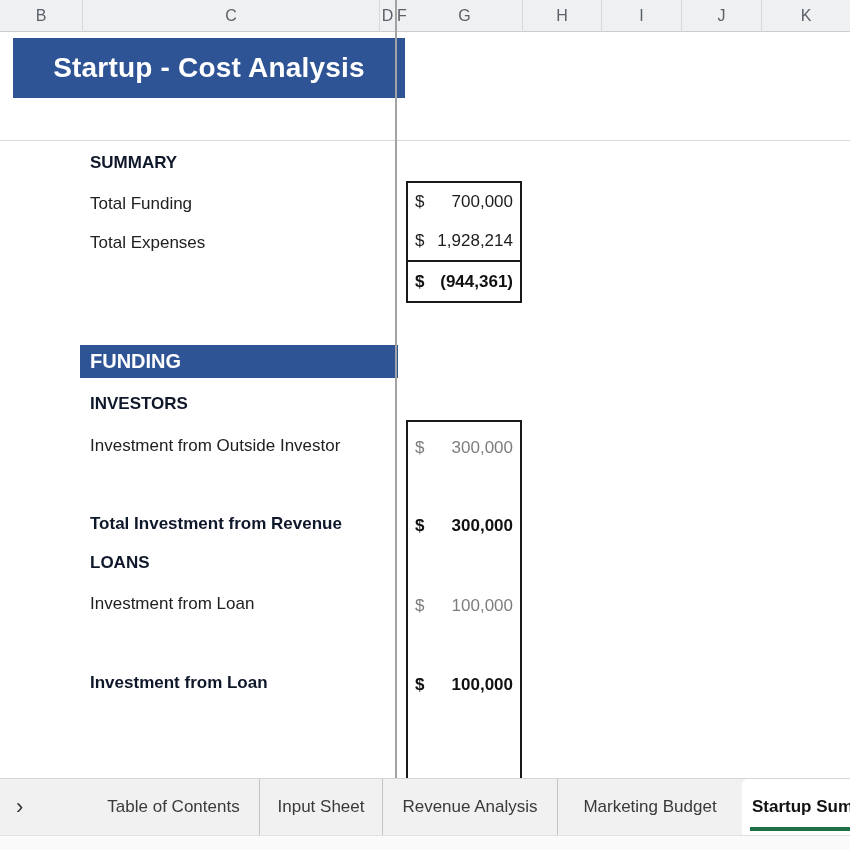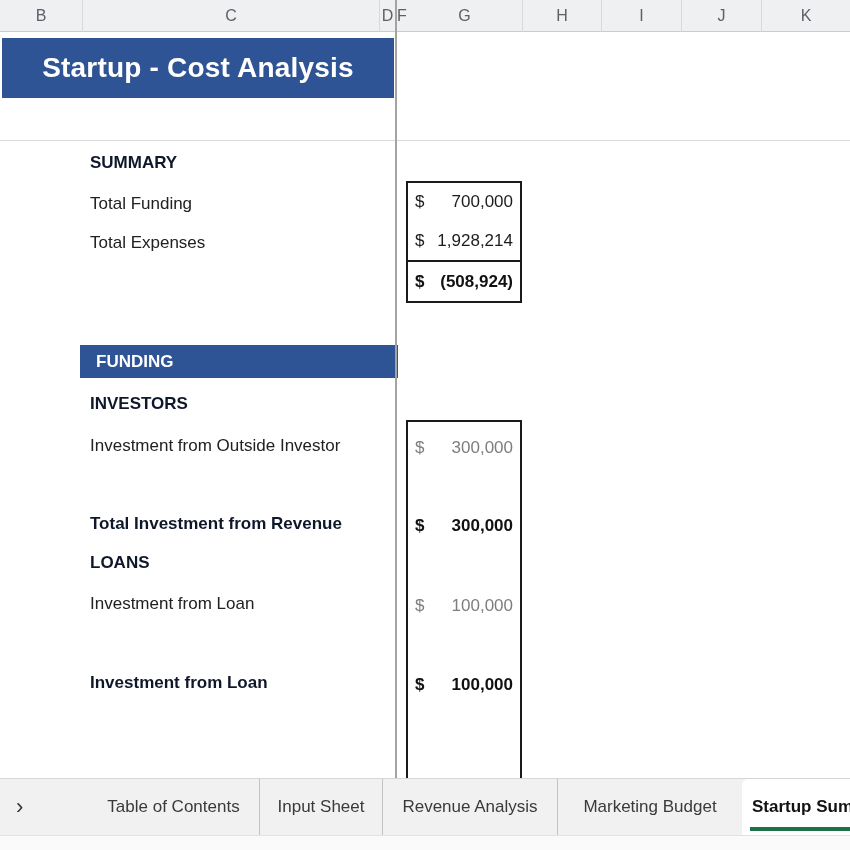--- a/index.html
+++ b/index.html
@@ -9,36 +9,36 @@
   
   .col-header { position:absolute; top:0; left:0; width:850px; height:32px;
     background:#eef0f2; border-bottom:1px solid #c9cdd1; z-index:5; }
   .col-cell { position:absolute; top:0; height:32px; display:flex; align-items:center;
     justify-content:center; font-size:16px; color:#5b6168; border-right:1px solid #d7dadd;
     overflow:visible; }
 
   
   .sheet { position:absolute; top:32px; left:0; width:850px; height:746px; background:#ffffff; }
 
-  .title-banner { position:absolute; left:2px; top:6px; width:392px; height:60px;
+  .title-banner { position:absolute; left:13px; top:6px; width:392px; height:60px;
     background:#2F5496; color:#ffffff; display:flex; align-items:center; justify-content:center;
     font-size:28px; font-weight:700; letter-spacing:0.2px; }
 
   .row-gridline { position:absolute; left:0; top:108px; width:850px; height:1px; background:#d9d9d9; }
 
   .pane-divider { position:absolute; left:395px; top:-32px; width:2px; height:778px;
     background:#a3a3a3; z-index:6; }
 
   .lbl { position:absolute; left:90px; height:28px; line-height:28px; font-size:17px;
     color:#212121; white-space:nowrap; }
   .lbl.bold { font-weight:700; color:#0f172a; }
 
   .funding-bar { position:absolute; left:80px; top:313px; width:318px; height:33px;
     background:#2F5496; display:flex; align-items:center; }
-  .funding-bar .bar-label { color:#ffffff; font-weight:700; font-size:17px; padding-left:16px; }
+  .funding-bar .bar-label { color:#ffffff; font-weight:700; font-size:20px; padding-left:10px; }
 
   .vbox { position:absolute; left:406px; width:116px; border:2px solid #1a1a1a; background:#ffffff; }
   .vbox1 { top:149px; height:81px; display:flex; flex-direction:column; }
   .vbox2 { top:228px; height:43px; display:flex; }
   .vbox3 { top:388px; height:358px; border-bottom:none; }
 
   .vrow { display:flex; align-items:center; justify-content:space-between;
     padding:0 7px; font-size:17px; color:#1c1c1c; flex:1; }
   .vrow .num { text-align:right; }
   .vrow.gray { color:#7d7d7d; }
@@ -112,21 +112,21 @@
     </div>
     <div class="vrow">
       <span class="cur">$</span>
       <span class="num">1,928,214</span>
     </div>
   </div>
 
   <div class="vbox vbox2">
     <div class="vrow bold">
       <span class="cur">$</span>
-      <span class="num">(508,924)</span>
+      <span class="num">(944,361)</span>
     </div>
   </div>
 
   <div class="vbox vbox3">
     <div class="vrow gray abs" style="top:12px;">
       <span class="cur">$</span>
       <span class="num">300,000</span>
     </div>
     <div class="vrow bold abs" style="top:90px;">
       <span class="cur">$</span>

